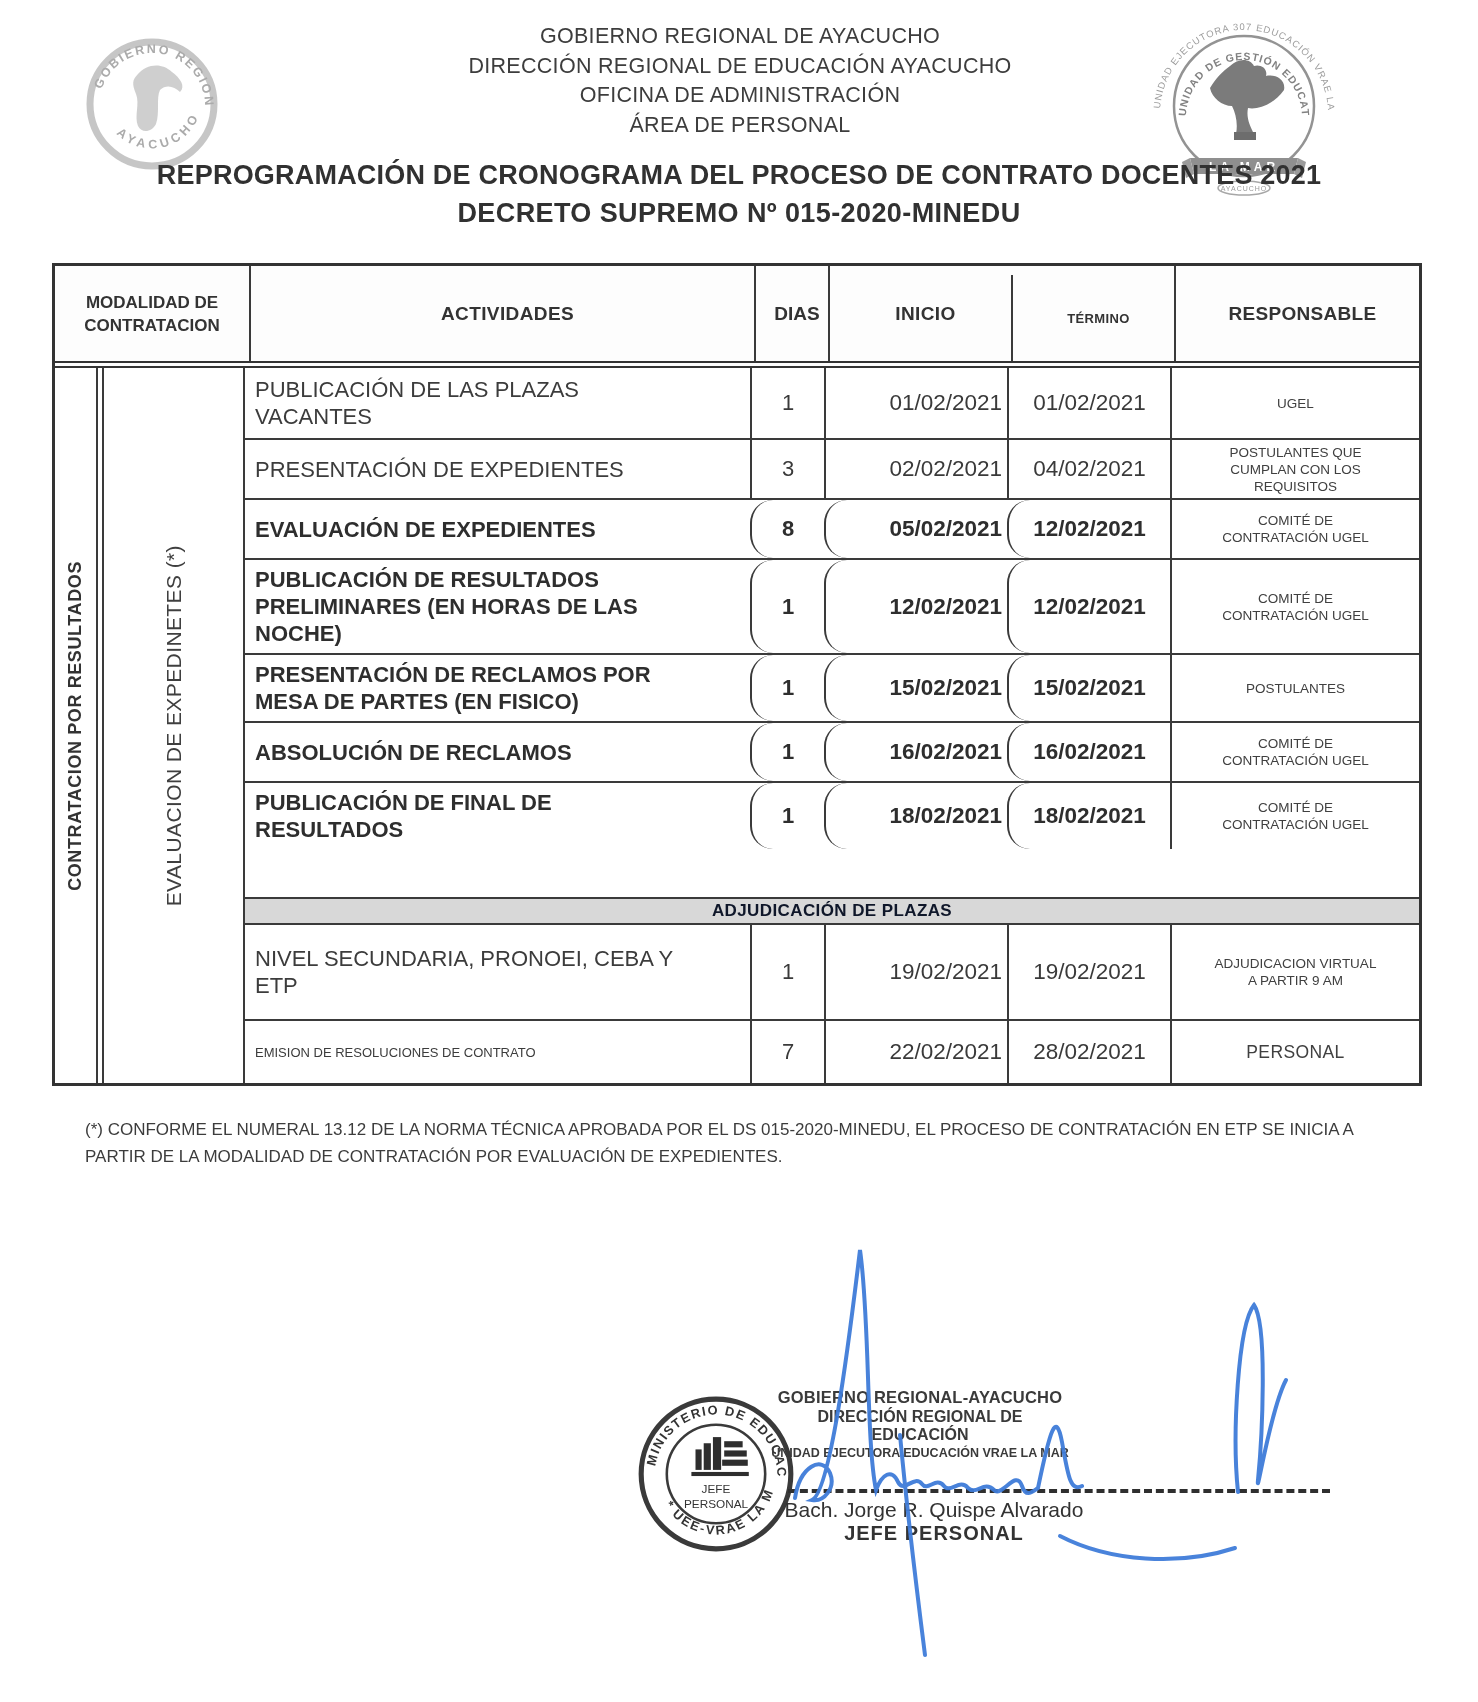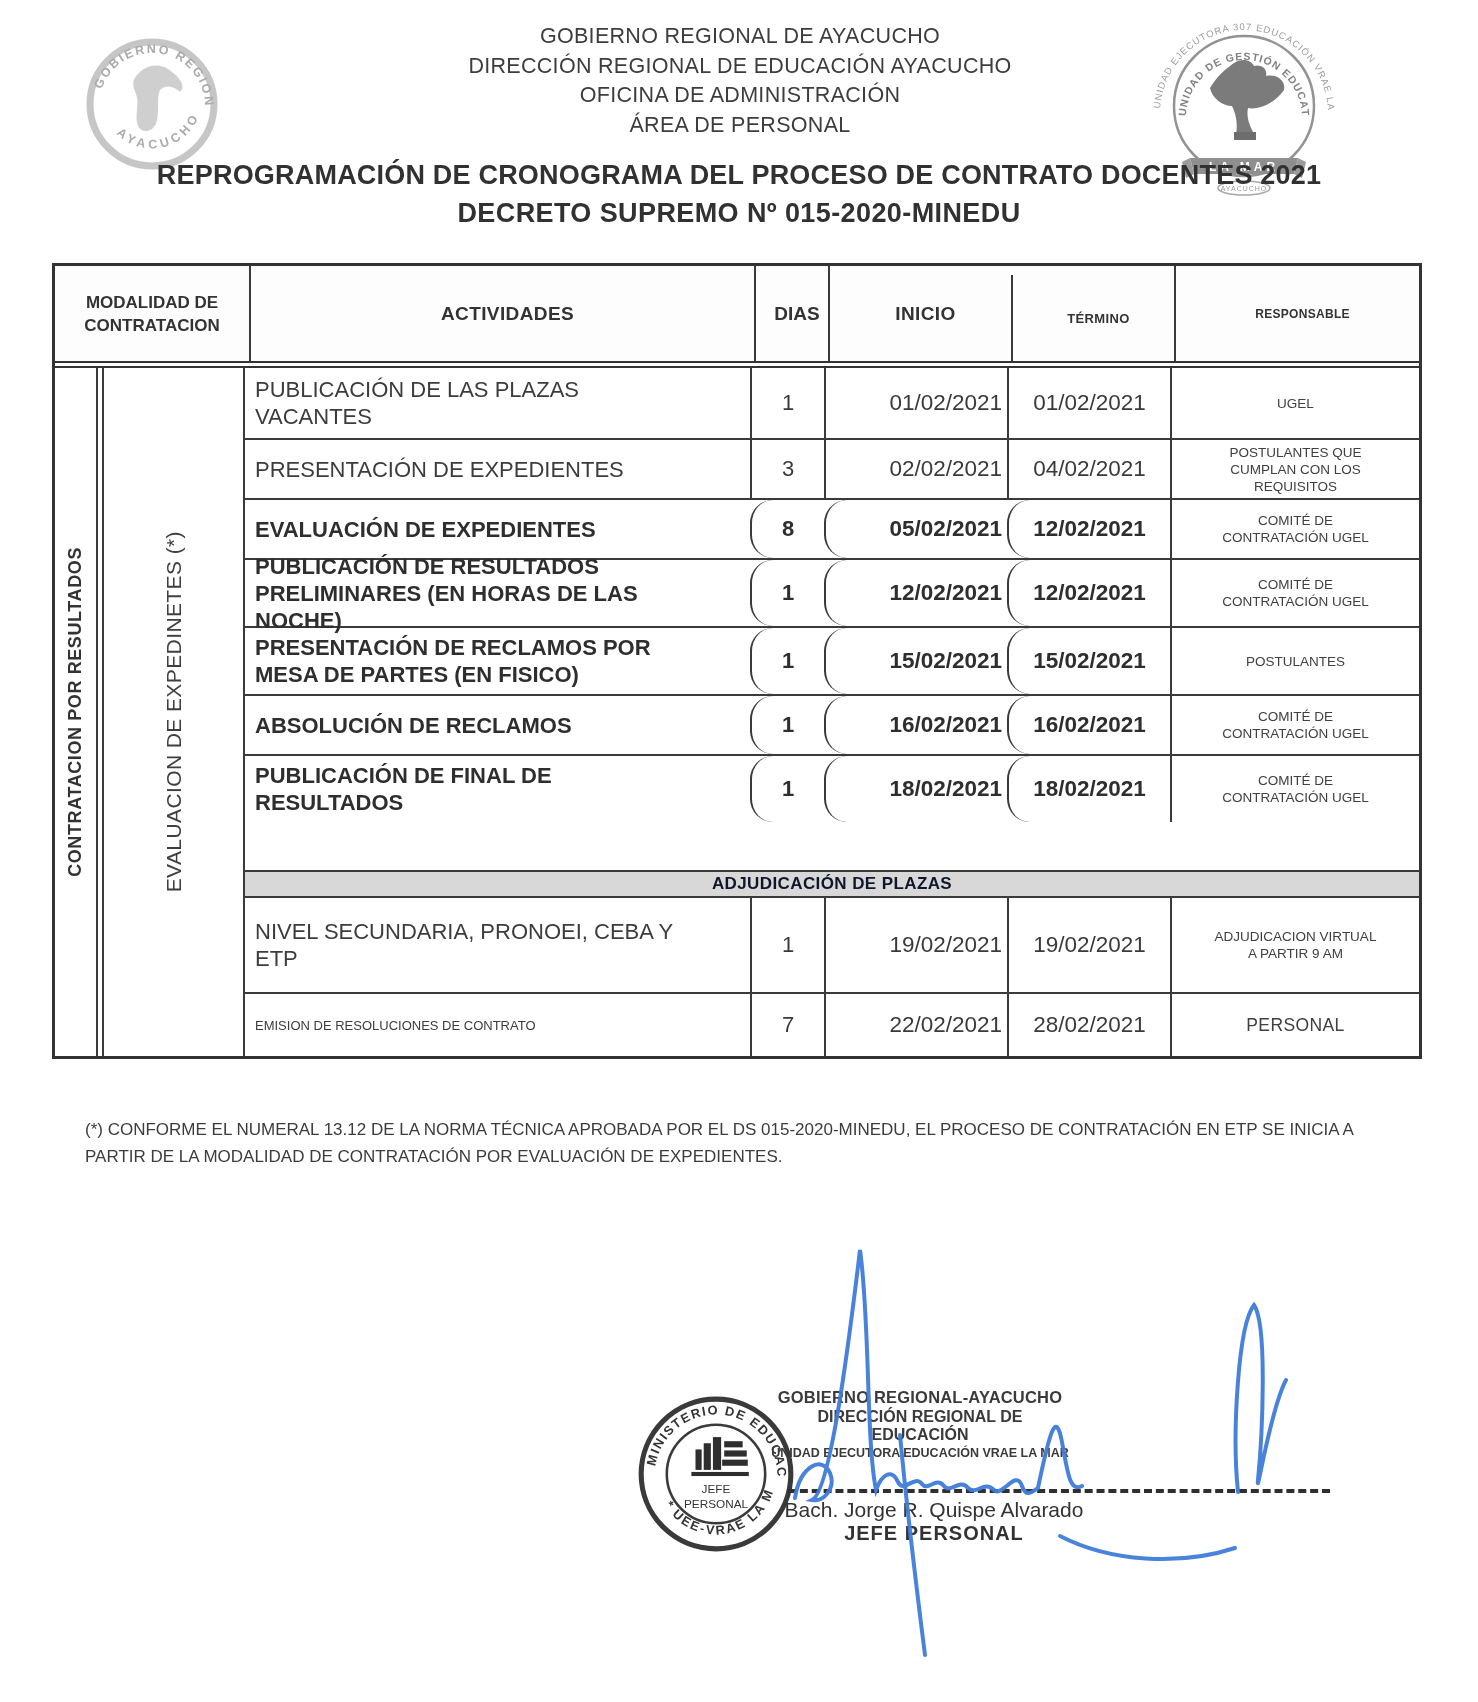--- a/index.html
+++ b/index.html
@@ -21,21 +21,21 @@
   .sched{position:absolute;left:52px;top:263px;width:1370px;border:3px solid #333;}
   .thead{display:flex;height:102px;border-bottom:7px double #333;background:#fdfdfd;}
   .th{display:flex;align-items:center;justify-content:center;text-align:center;
       font-weight:bold;color:#333;}
   .th+.th{border-left:2px solid #3a3a3a;padding-left:10px;}
   .th-mod{width:194px;font-size:17px;line-height:23px;padding:0 14px;}
   .th-act{width:505px;font-size:19px;letter-spacing:.4px;}
   .th-dias{width:74px;font-size:19px;}
   .th-ini{width:183px;font-size:19px;letter-spacing:.4px;text-align:center;}
   .th-ter{width:163px;font-size:13px;letter-spacing:.4px;margin-top:9px;}
-  .th-resp{flex:1;font-size:12px;letter-spacing:.3px;}
+  .th-resp{flex:1;font-size:19px;letter-spacing:.3px;}
 
   .tbody{display:flex;}
   .col-outer{width:43px;border-right:2px solid #3a3a3a;display:flex;
              align-items:center;justify-content:center;}
   .col-inner{width:143px;margin-left:4px;border-left:2px solid #3a3a3a;
              border-right:2px solid #3a3a3a;display:flex;align-items:center;justify-content:center;}
   .vtext{writing-mode:vertical-rl;transform:rotate(180deg);white-space:nowrap;}
   .vtext-outer{font-weight:bold;font-size:18px;letter-spacing:.6px;color:#333;}
   .vtext-inner{font-size:21px;letter-spacing:.4px;color:#3f3f3f;}
 
@@ -49,21 +49,21 @@
        padding-right:5px;font-size:22.5px;}
   .ter{width:163px;border-left:2px solid #3a3a3a;justify-content:center;font-size:22.5px;}
   .resp{flex:1;border-left:2px solid #3a3a3a;justify-content:center;text-align:center;
         font-size:13.5px;line-height:17px;color:#404040;}
   .resp span{display:inline-block;max-width:162px;}
   .emph .act,.emph .dias,.emph .ini,.emph .ter{font-weight:bold;color:#2e2e2e;border-radius:23px;}
   .small-act .act{font-size:13px;}
   .big-resp .resp{font-size:17.5px;letter-spacing:.4px;}
   .big-resp .resp span{max-width:230px;}
 
-  .h-r0{height:70px}.h-r1{height:60px}.h-r2{height:60px}.h-r3{height:68px}
+  .h-r0{height:70px}.h-r1{height:60px}.h-r2{height:60px}.h-r3{height:95px}
   .h-r4{height:68px}.h-r5{height:60px}.h-r6{height:68px}
   .h-band{height:26px}.h-r7{height:96px}.h-r8{height:64px}
 
   .band{background:#d8d8d8;display:flex;align-items:center;justify-content:center;
         font-weight:bold;font-size:17px;color:#0f172a;letter-spacing:.4px;margin-top:48px;}
 
   
   .footnote{position:absolute;left:85px;top:1116px;width:1310px;
             font-size:17px;line-height:27px;color:#3c3c3c;}
 

